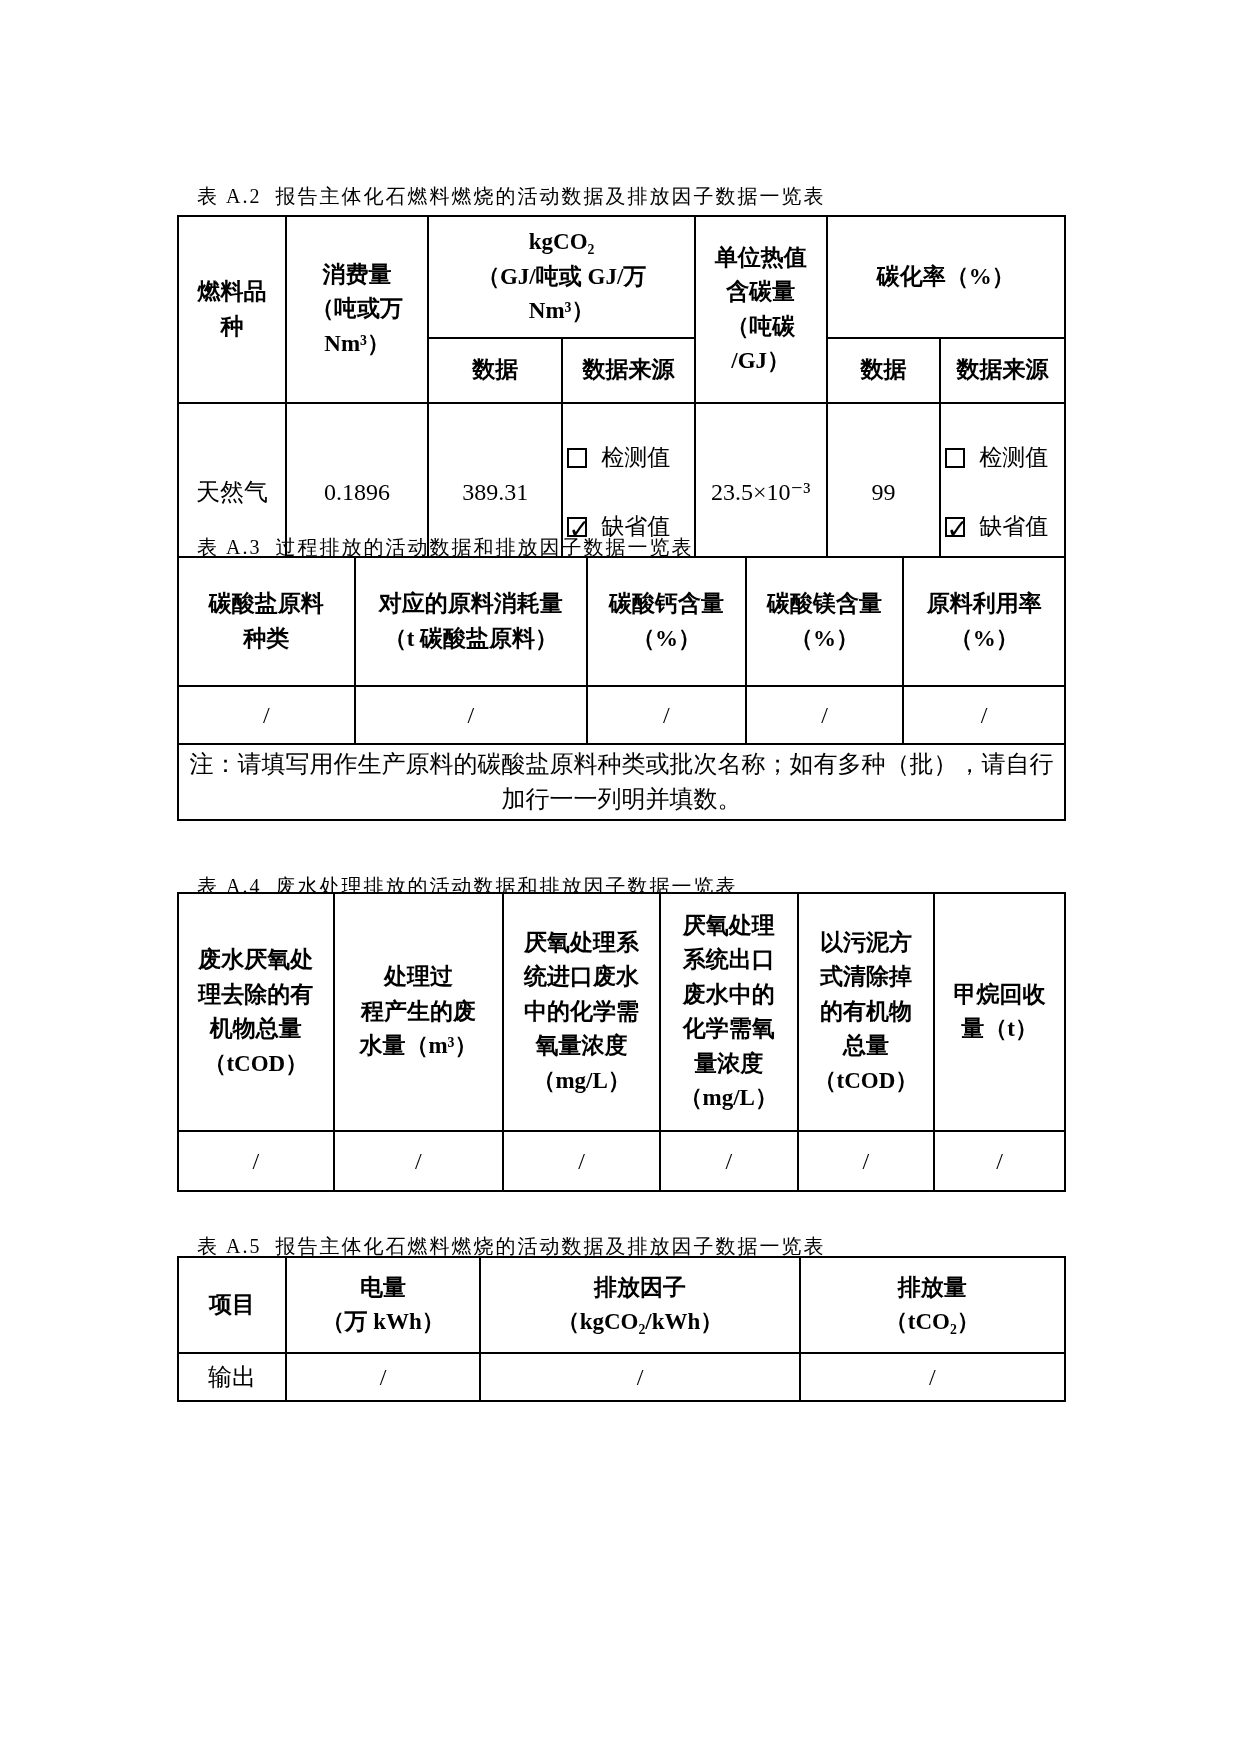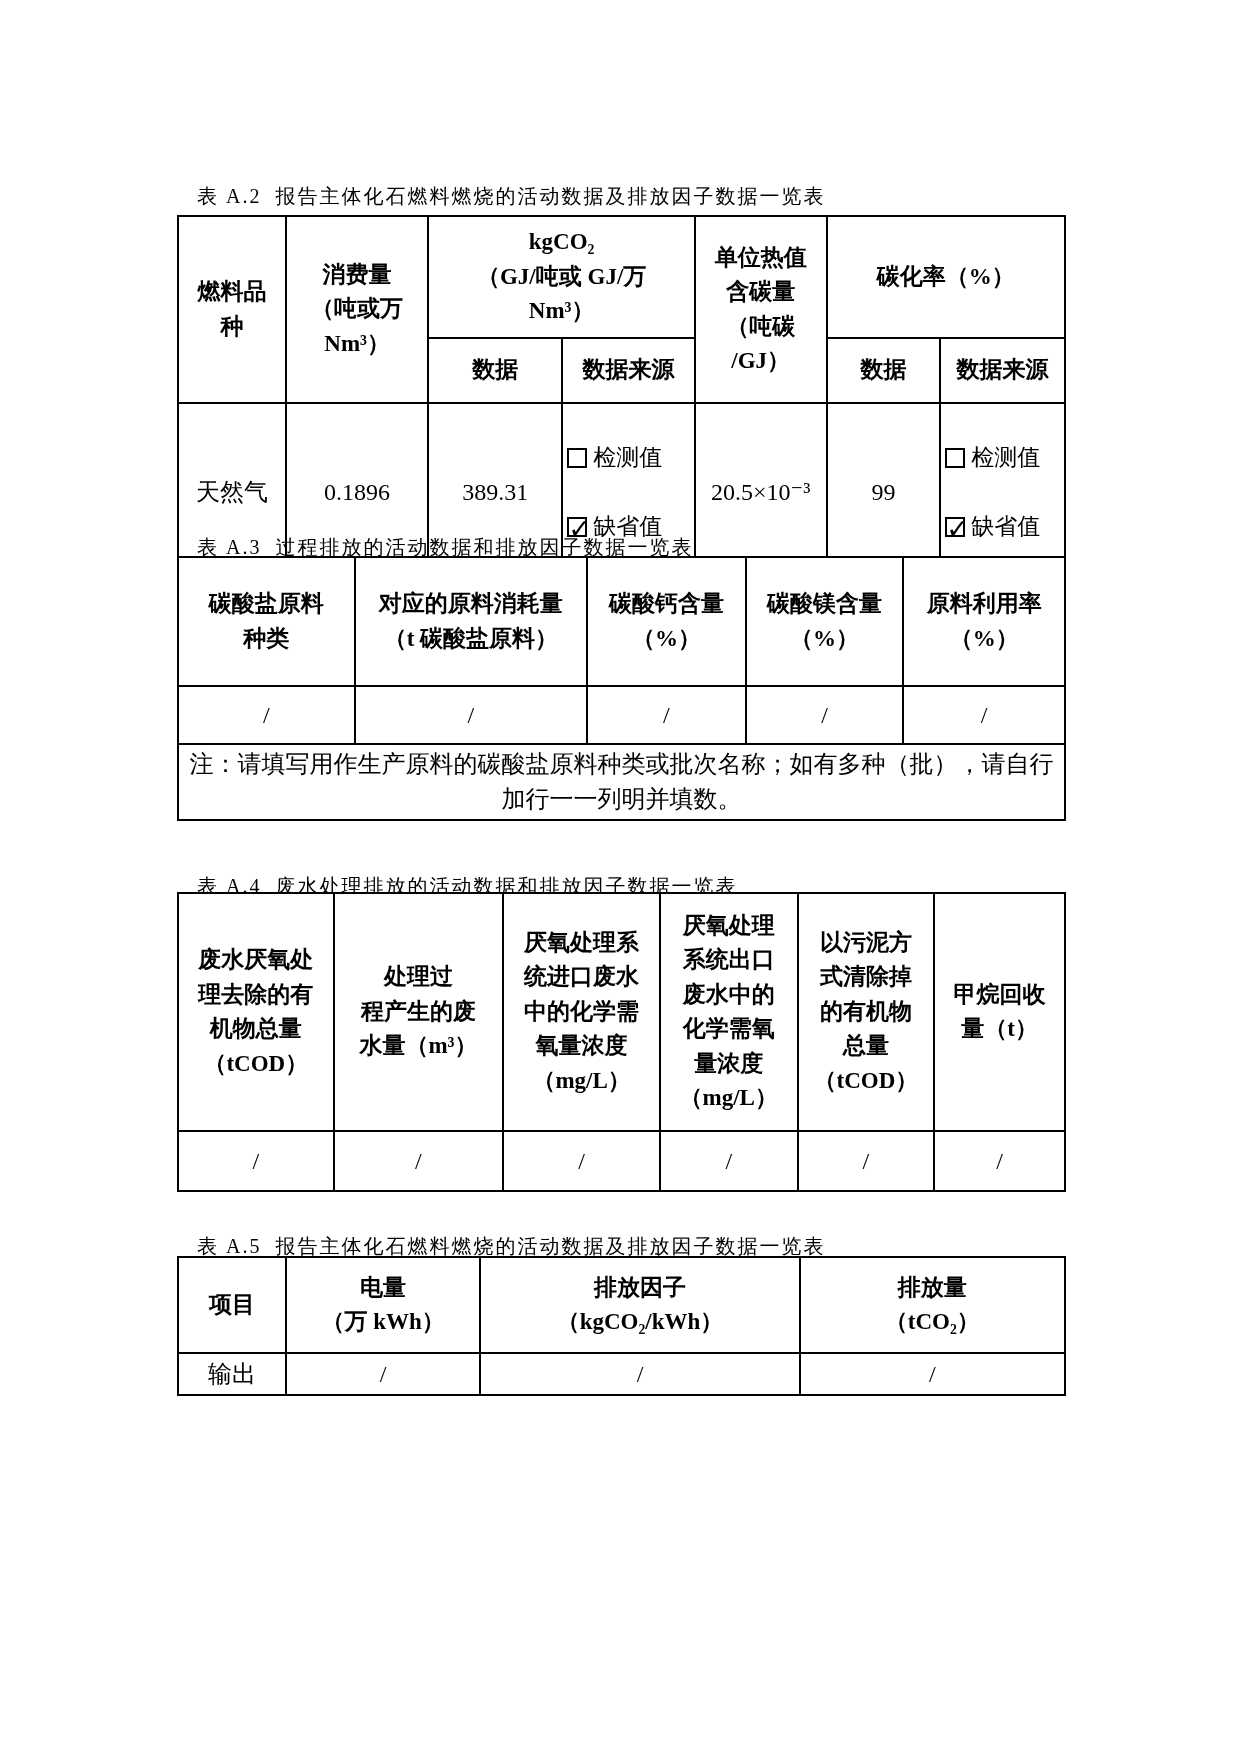--- a/index.html
+++ b/index.html
@@ -17,21 +17,21 @@
     border-collapse:collapse;table-layout:fixed;width:889px;
     position:absolute;left:0;background:#fff;
   }
   table.doc th, table.doc td{
     border:2px solid #000;text-align:center;vertical-align:middle;
     padding:2px 4px;box-sizing:border-box;overflow:hidden;
   }
   table.doc th{font-weight:bold;font-size:23px;line-height:1.5;white-space:pre-line;}
   table.doc td{font-size:24px;line-height:1.45;white-space:pre-line;}
   td.src-cell{text-align:left;padding-left:9px;}
-  .cb-line{display:flex;align-items:center;gap:6px;height:34px;}
+  .cb-line{display:flex;align-items:center;gap:14px;height:34px;}
   .cb{
     display:inline-block;width:16px;height:16px;border:2px solid #000;
     position:relative;flex:none;background:#fff;
   }
   .cb.checked::after{
     content:"✓";position:absolute;left:-1px;top:-10px;font-size:27px;
     font-weight:bold;font-family:"DejaVu Sans","Liberation Sans",sans-serif;
   }
   td.note-cell{
     text-align:left;padding:10px 14px;font-size:24px;line-height:1.55;
@@ -86,21 +86,21 @@
         <td class="src-cell">
           <div class="cb-line">
             <span class="cb"></span>
             <span class="cb-label">检测值</span>
           </div>
           <div class="cb-line">
             <span class="cb checked"></span>
             <span class="cb-label">缺省值</span>
           </div>
         </td>
-        <td>20.5×10⁻³</td>
+        <td>23.5×10⁻³</td>
         <td>99</td>
         <td class="src-cell">
           <div class="cb-line">
             <span class="cb"></span>
             <span class="cb-label">检测值</span>
           </div>
           <div class="cb-line">
             <span class="cb checked"></span>
             <span class="cb-label">缺省值</span>
           </div>
@@ -207,21 +207,21 @@
       <tbody>
           <tr style="height:96px">
         <th>项目</th>
         <th>电量
 （万 kWh）</th>
         <th>排放因子
 （kgCO₂/kWh）</th>
         <th>排放量
 （tCO₂）</th>
       </tr>
-      <tr style="height:42px">
+      <tr style="height:48px">
         <td>输出</td>
         <td>/</td>
         <td>/</td>
         <td>/</td>
       </tr>
     </tbody>
       </table>
 
   </div>
 </div>

